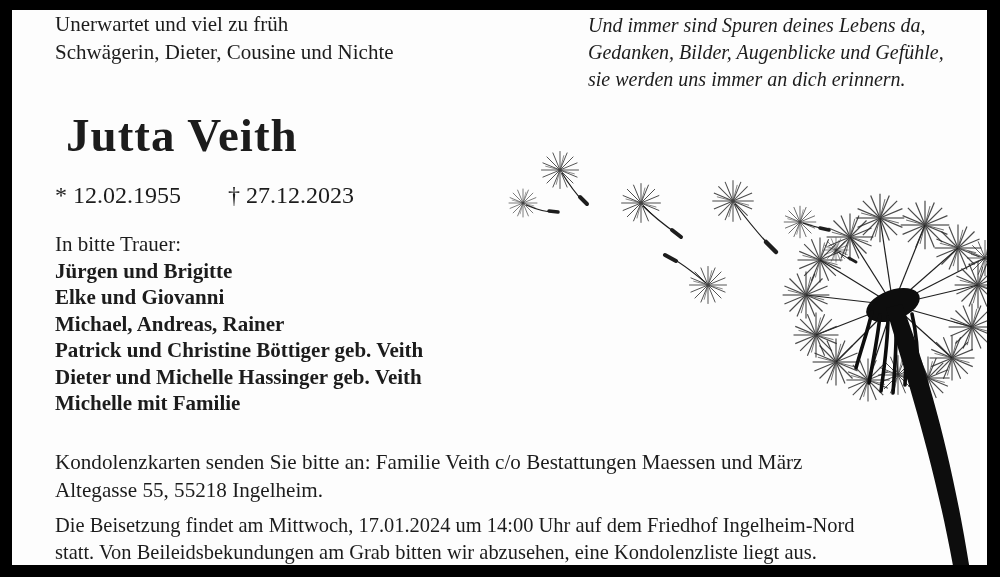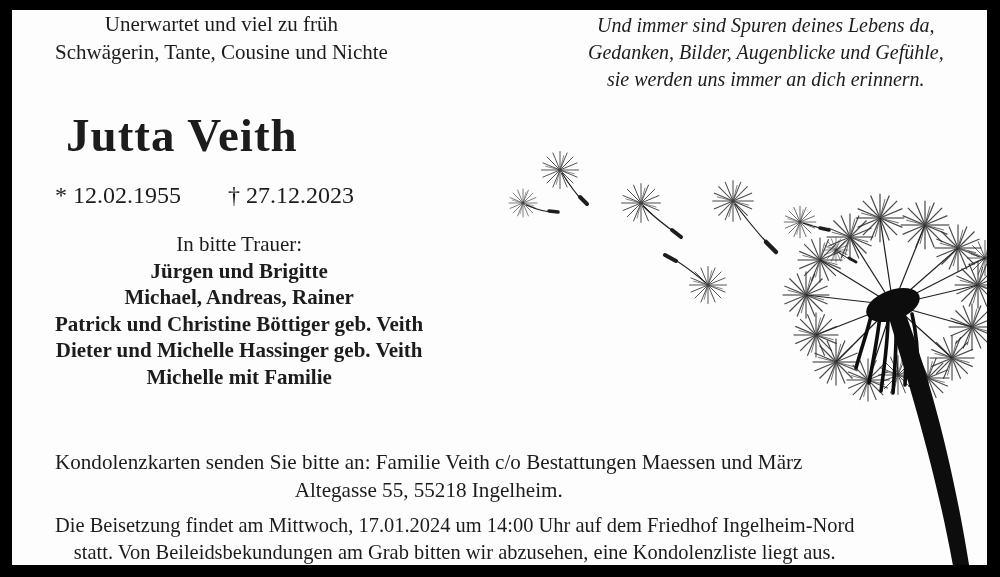--- a/index.html
+++ b/index.html
@@ -10,21 +10,21 @@
     font-family:"Liberation Serif","DejaVu Serif",serif;
     color:#1c1c1c;
   }
   .paper {
     position:absolute;
     left:12px; top:10px; right:13px; bottom:12px;
     background:#fdfdfd;
     overflow:hidden;
   }
   
-  .canvas { position:absolute; left:-12px; top:-10px; width:1000px; height:515px;text-align:center; }
+  .canvas { position:absolute; left:-12px; top:-10px; width:1000px; height:515px; }
 
   .intro {
     position:absolute; left:55px; top:10px;
     font-size:21px; line-height:28px; white-space:nowrap;
   }
   .quote {
     position:absolute; left:588px; top:12px;
     font-style:italic; font-size:20px; line-height:27px; white-space:nowrap;
   }
   .deceased-name {
@@ -54,39 +54,40 @@
   }
 </style>
 </head>
 <body>
 
 <div class="paper">
   <div class="canvas">
 
     <div class="intro">
       <div>Unerwartet und viel zu früh</div>
-      <div>Schwägerin, Tante, Cousine und Nichte</div>
+      <div>Schwägerin, Dieter, Cousine und Nichte</div>
     </div>
 
     <div class="quote">
       <div>Und immer sind Spuren deines Lebens da,</div>
       <div>Gedanken, Bilder, Augenblicke und Gefühle,</div>
       <div>sie werden uns immer an dich erinnern.</div>
     </div>
 
     <div class="deceased-name">Jutta Veith</div>
 
     <div class="dates">
       <span class="birth-date">* 12.02.1955</span>
       <span class="death-date">† 27.12.2023</span>
     </div>
 
     <div class="mourning">
       <div>In bitte Trauer:</div>
       <div class="m-line">Jürgen und Brigitte</div>
+      <div class="m-line">Elke und Giovanni</div>
       <div class="m-line">Michael, Andreas, Rainer</div>
       <div class="m-line">Patrick und Christine Böttiger geb. Veith</div>
       <div class="m-line">Dieter und Michelle Hassinger geb. Veith</div>
       <div class="m-line">Michelle mit Familie</div>
     </div>
 
     <div class="condolence">
       <div>Kondolenzkarten senden Sie bitte an: Familie Veith c/o Bestattungen Maessen und März</div>
       <div>Altegasse 55, 55218 Ingelheim.</div>
     </div>

